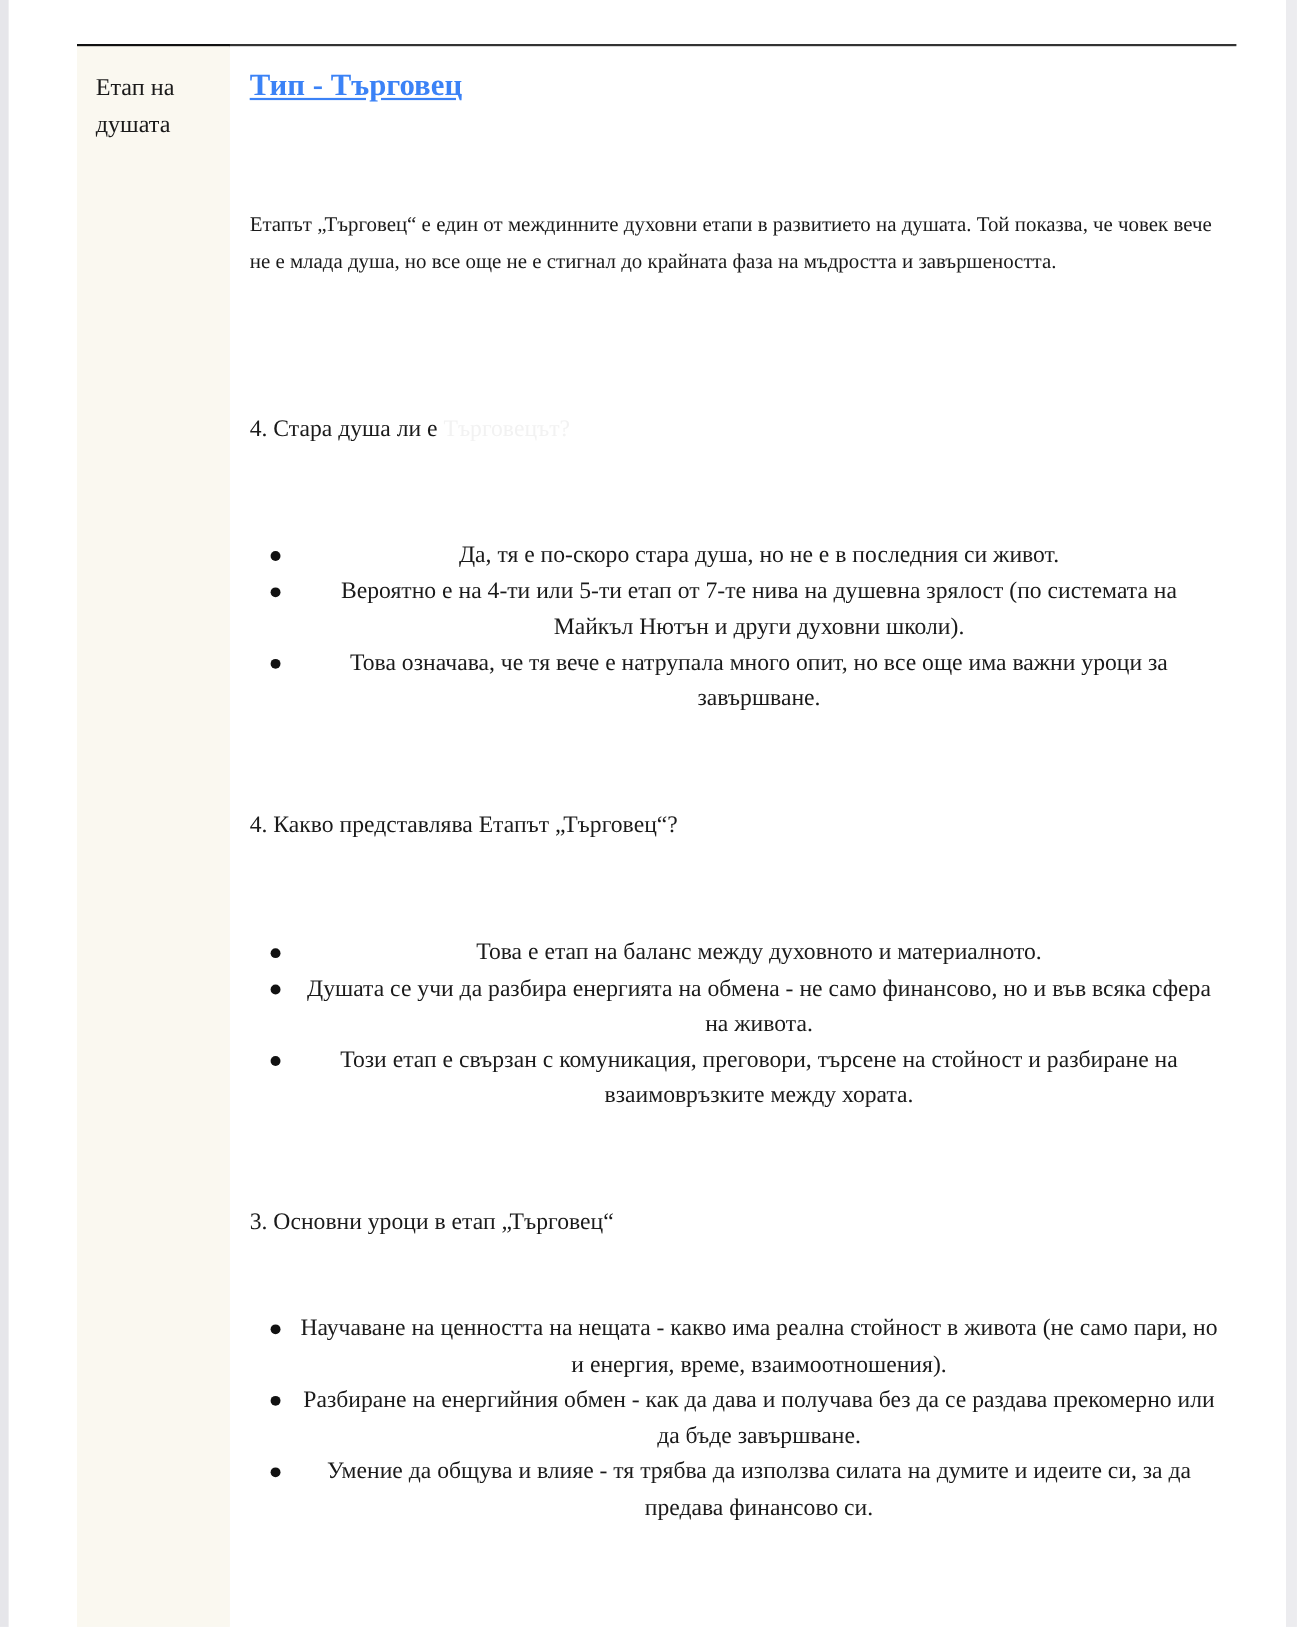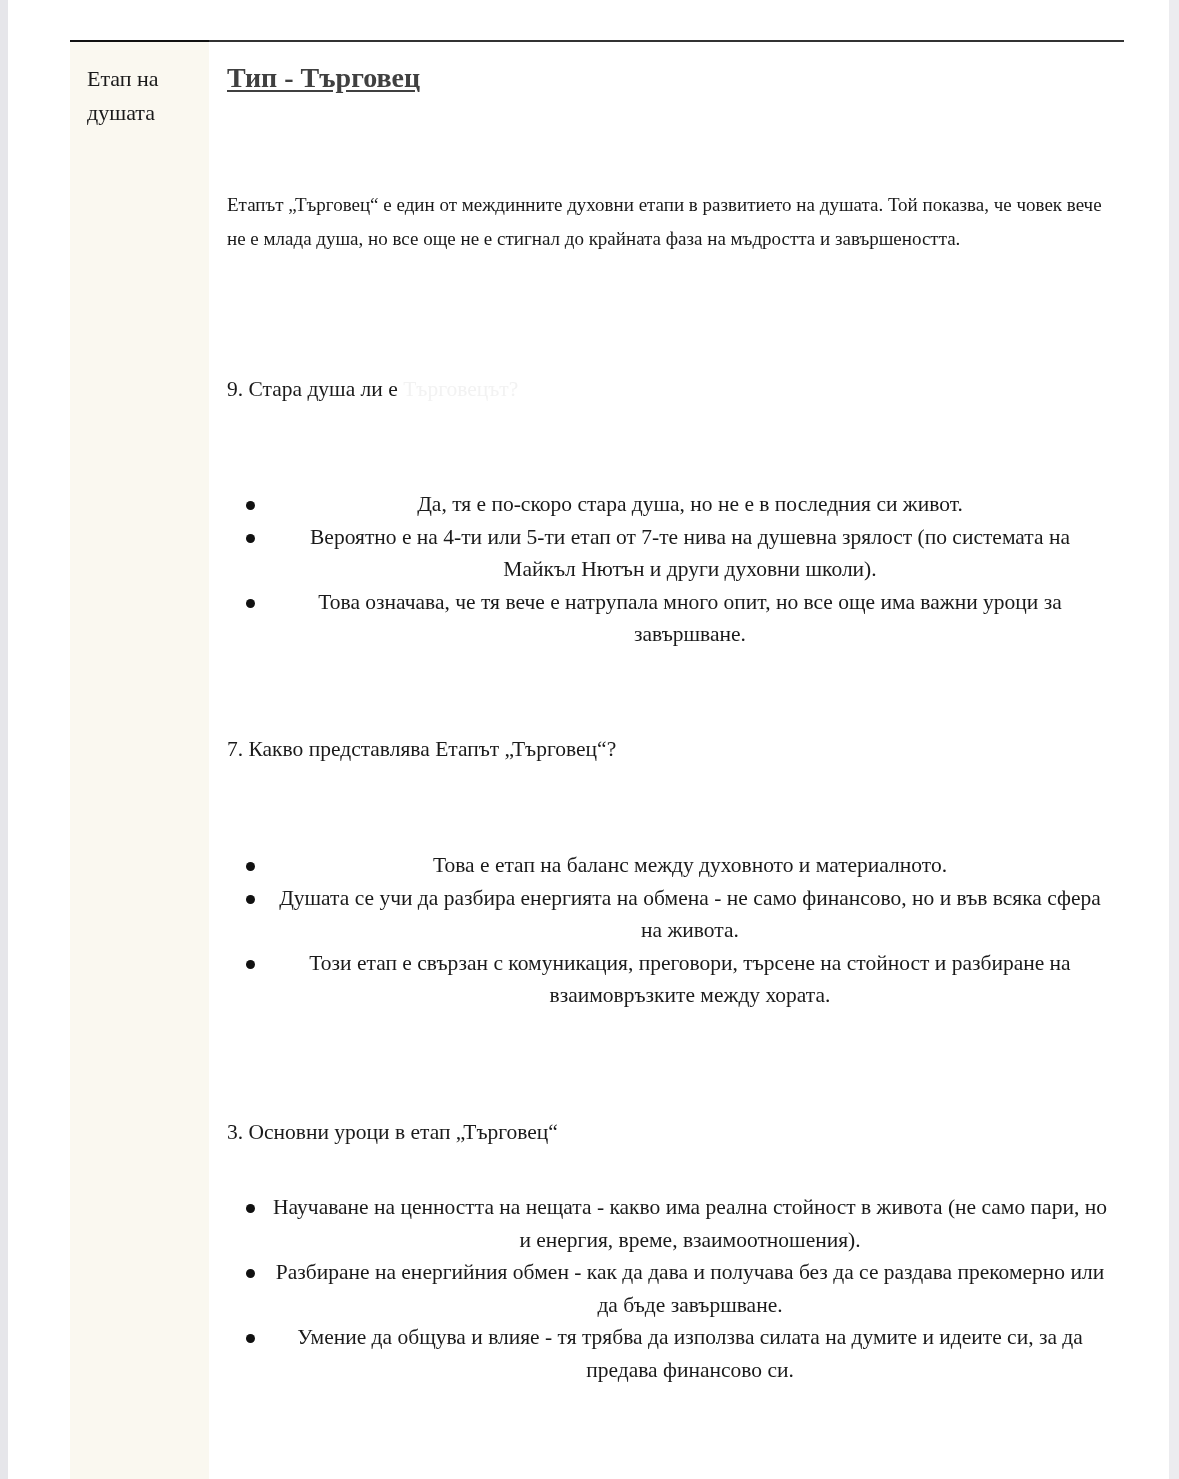--- a/index.html
+++ b/index.html
@@ -77,21 +77,21 @@
       width: 880px;
     }
     .title {
       position: absolute;
       left: 0;
       top: 22px;
       font-size: 28px;
       font-weight: bold;
       text-decoration: underline;
       text-underline-offset: 3px;
-      color: #404040;
+      color: #3b82f6;
       white-space: nowrap;
     }
     .intro {
       position: absolute;
       left: 0;
       top: 148px;
       width: 880px;
       font-size: 19px;
       line-height: 34px;
     }
@@ -100,21 +100,21 @@
       left: 0;
       font-size: 21.5px;
       line-height: 34px;
       white-space: nowrap;
     }
     .faint {
       color: #f2f2f2;
     }
     .h1 { top: 332px; }
     .h2 { top: 692px; }
-    .h3 { top: 1053px; margin-top: 22px; }
+    .h3 { top: 1053px; }
     ul.bullets {
       position: absolute;
       left: 0;
       margin: 0;
       padding: 0;
       list-style: none;
       width: 880px;
       text-align: center;
     }
     ul.bullets li {
@@ -149,28 +149,28 @@
 
     <div class="label-col">
       <div class="label-text">Етап на душата</div>
     </div>
 
     <div class="content">
       <div class="title">Тип - Търговец</div>
 
       <div class="intro">Етапът „Търговец“ е един от междинните духовни етапи в развитието на душата. Той показва, че човек вече не е млада душа, но все още не е стигнал до крайната фаза на мъдростта и завършеността.</div>
 
-      <div class="heading h1"><span>9. Стара душа ли е </span><span class="faint">Търговецът?</span></div>
+      <div class="heading h1"><span>4. Стара душа ли е </span><span class="faint">Търговецът?</span></div>
       <ul class="bullets b1">
         <li><span class="dot"></span><span>Да, тя е по-скоро стара душа, но не е в последния си живот.</span></li>
         <li><span class="dot"></span><span>Вероятно е на 4-ти или 5-ти етап от 7-те нива на душевна зрялост (по системата на Майкъл Нютън и други духовни школи).</span></li>
         <li><span class="dot"></span><span>Това означава, че тя вече е натрупала много опит, но все още има важни уроци за завършване.</span></li>
       </ul>
 
-      <div class="heading h2">7. Какво представлява Етапът „Търговец“?</div>
+      <div class="heading h2">4. Какво представлява Етапът „Търговец“?</div>
       <ul class="bullets b2">
         <li><span class="dot"></span><span>Това е етап на баланс между духовното и материалното.</span></li>
         <li><span class="dot"></span><span>Душата се учи да разбира енергията на обмена - не само финансово, но и във всяка сфера на живота.</span></li>
         <li><span class="dot"></span><span>Този етап е свързан с комуникация, преговори, търсене на стойност и разбиране на взаимовръзките между хората.</span></li>
       </ul>
 
       <div class="heading h3">3. Основни уроци в етап „Търговец“</div>
       <ul class="bullets b3">
         <li><span class="dot"></span><span> Научаване на ценността на нещата - какво има реална стойност в живота (не само пари, но и енергия, време, взаимоотношения).</span></li>
         <li><span class="dot"></span><span>Разбиране на енергийния обмен - как да дава и получава без да се раздава прекомерно или да бъде завършване.</span></li>

